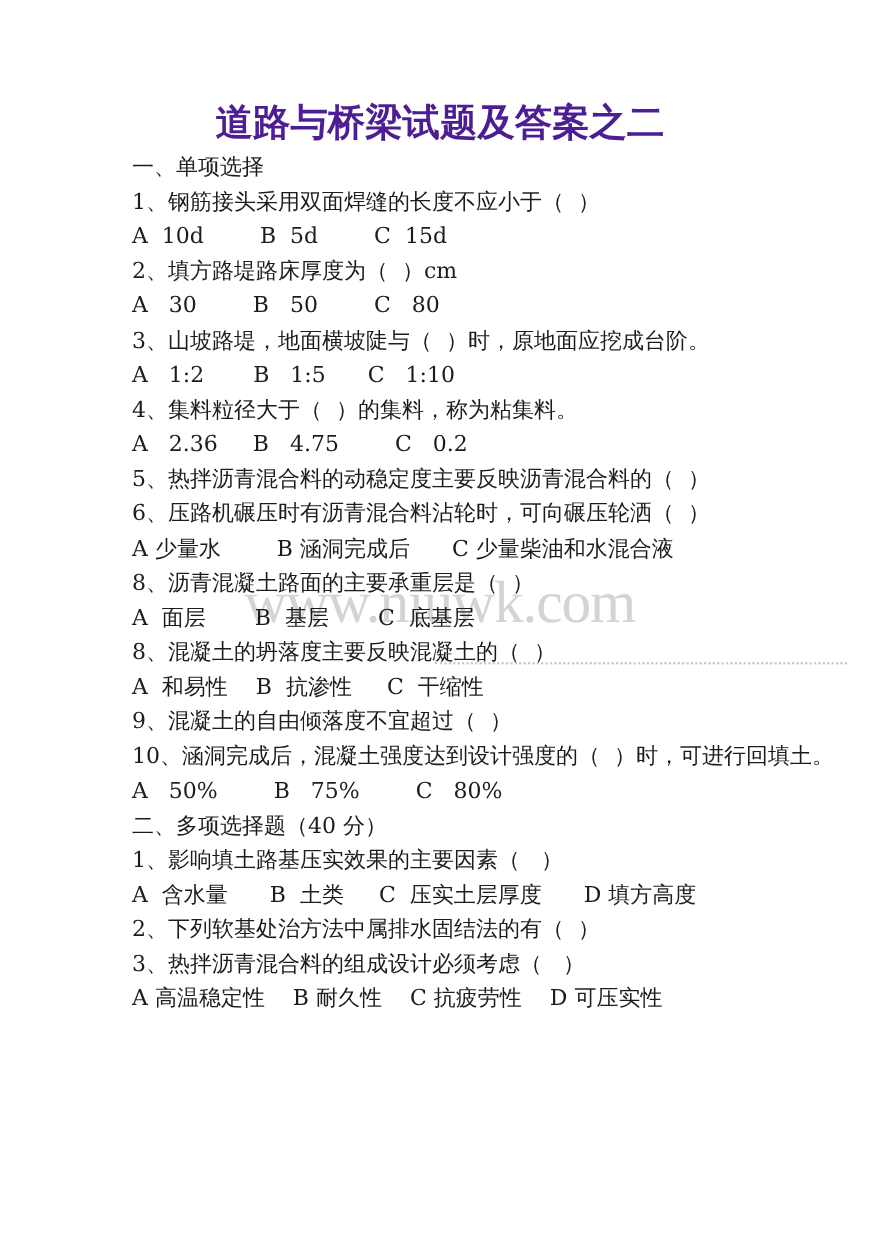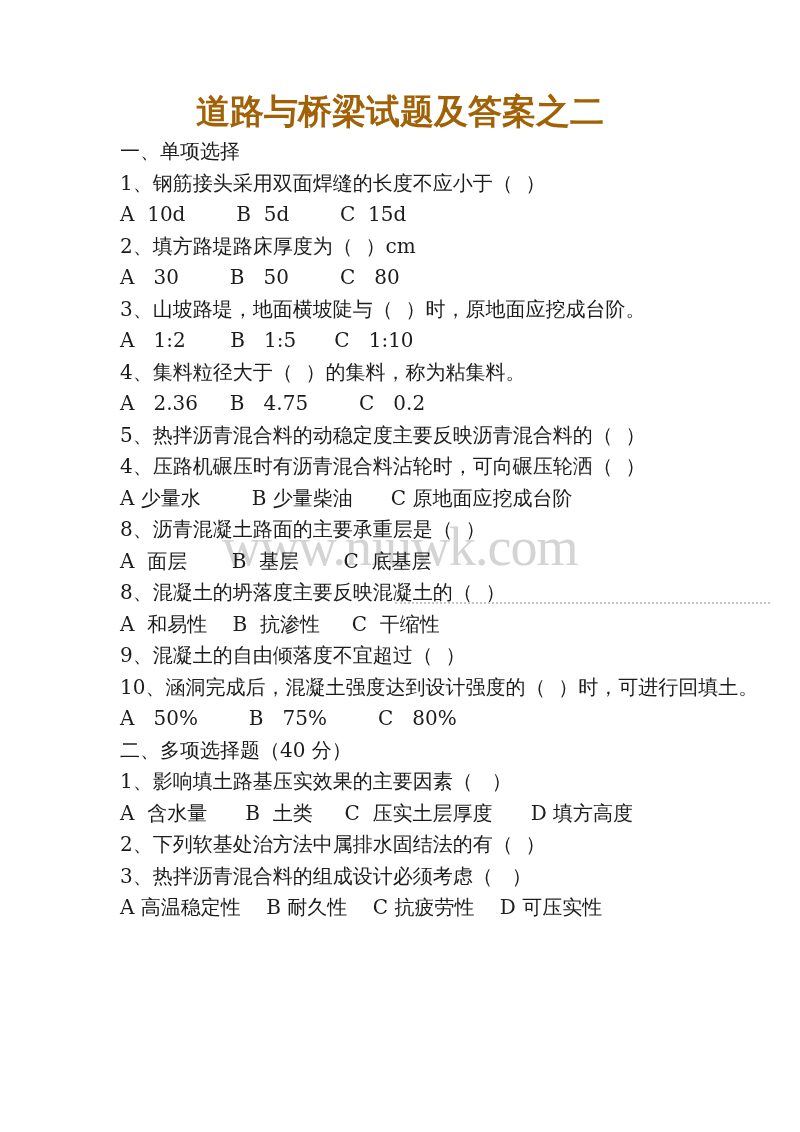--- a/index.html
+++ b/index.html
@@ -13,21 +13,21 @@
     color: #1c1c1c;
   }
   .page-title {
     position: absolute;
     top: 89px;
     left: 0;
     width: 100%;
     text-align: center;
     font-size: 34px;
     font-weight: bold;
-    color: #a16207;
+    color: #4c1d95;
     z-index: 2;
     white-space: pre;
   }
   .content {
     position: absolute;
     left: 120px;
     top: 136px;
     width: 660px;
     font-size: 20px;
     z-index: 2;
@@ -76,22 +76,22 @@
   <div class="line">A   30        B   50        C   80</div>
 
   <div class="line">3、山坡路堤，地面横坡陡与（  ）时，原地面应挖成台阶。</div>
   <div class="line">A   1:2       B   1:5      C   1:10</div>
 
   <div class="line">4、集料粒径大于（  ）的集料，称为粘集料。</div>
   <div class="line">A   2.36     B   4.75        C   0.2</div>
 
   <div class="line">5、热拌沥青混合料的动稳定度主要反映沥青混合料的（  ）</div>
 
-  <div class="line">4、压路机碾压时有沥青混合料沾轮时，可向碾压轮洒（  ）</div>
-  <div class="line">A 少量水        B 少量柴油      C 原地面应挖成台阶</div>
+  <div class="line">6、压路机碾压时有沥青混合料沾轮时，可向碾压轮洒（  ）</div>
+  <div class="line">A 少量水        B 涵洞完成后      C 少量柴油和水混合液</div>
 
   <div class="line">8、沥青混凝土路面的主要承重层是（  ）</div>
   <div class="line">A  面层       B  基层       C  底基层</div>
 
   <div class="line">8、混凝土的坍落度主要反映混凝土的（  ）</div>
   <div class="line">A  和易性    B  抗渗性     C  干缩性</div>
 
   <div class="line">9、混凝土的自由倾落度不宜超过（  ）</div>
 
   <div class="line">10、涵洞完成后，混凝土强度达到设计强度的（  ）时，可进行回填土。</div>

